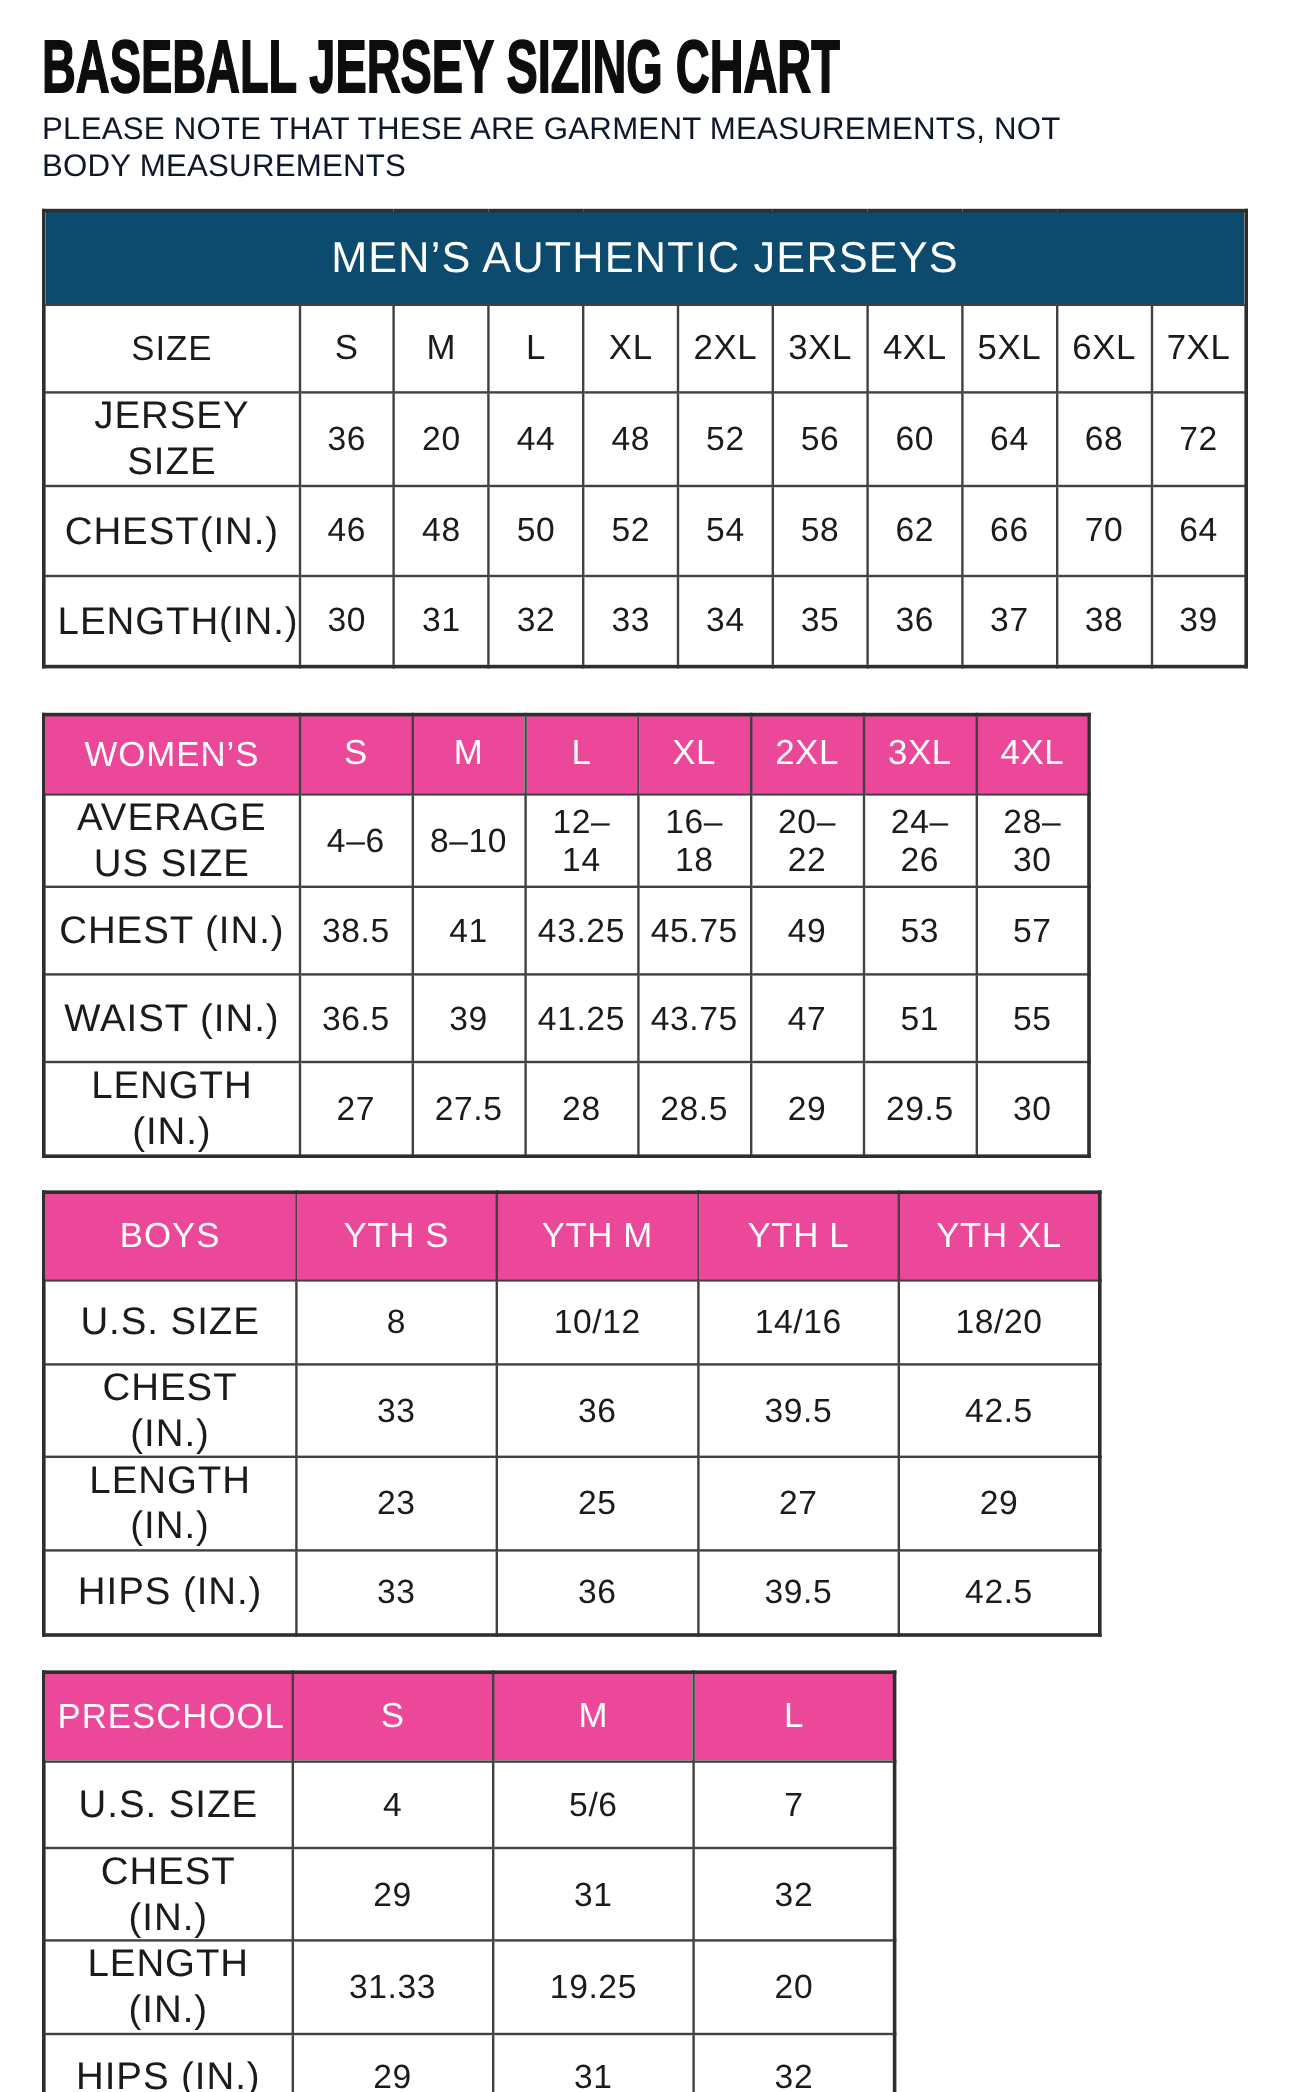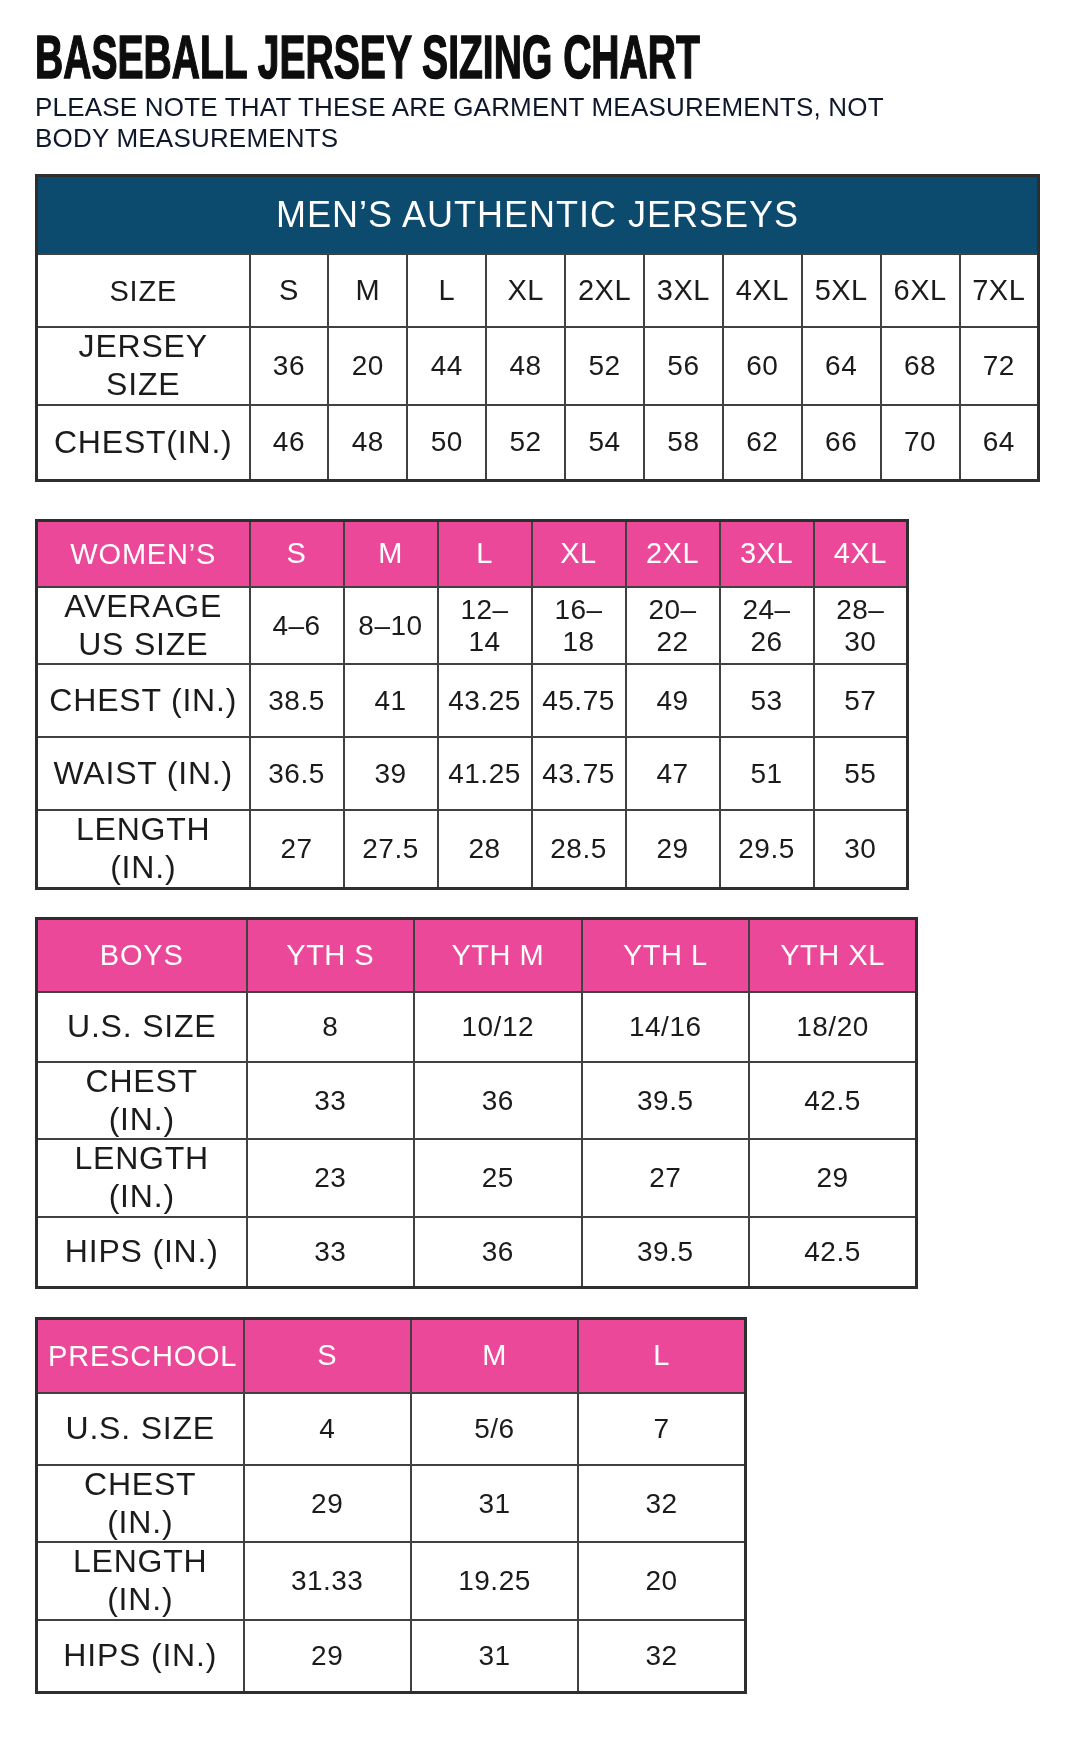--- a/index.html
+++ b/index.html
@@ -139,20 +139,33 @@
             <td class="val">48</td>
             <td class="val">50</td>
             <td class="val">52</td>
             <td class="val">54</td>
             <td class="val">58</td>
             <td class="val">62</td>
             <td class="val">66</td>
             <td class="val">70</td>
             <td class="val">64</td>
           </tr>
+          <tr>
+            <td class="r-label">LENGTH(IN.)</td>
+            <td class="val">30</td>
+            <td class="val">31</td>
+            <td class="val">32</td>
+            <td class="val">33</td>
+            <td class="val">34</td>
+            <td class="val">35</td>
+            <td class="val">36</td>
+            <td class="val">37</td>
+            <td class="val">38</td>
+            <td class="val">39</td>
+          </tr>
         </tbody>
       </table>
       <table class="sizing-table t-womens">
         <colgroup>
           <col style="width: 213px;">
           <col>
           <col>
           <col>
           <col>
           <col>

